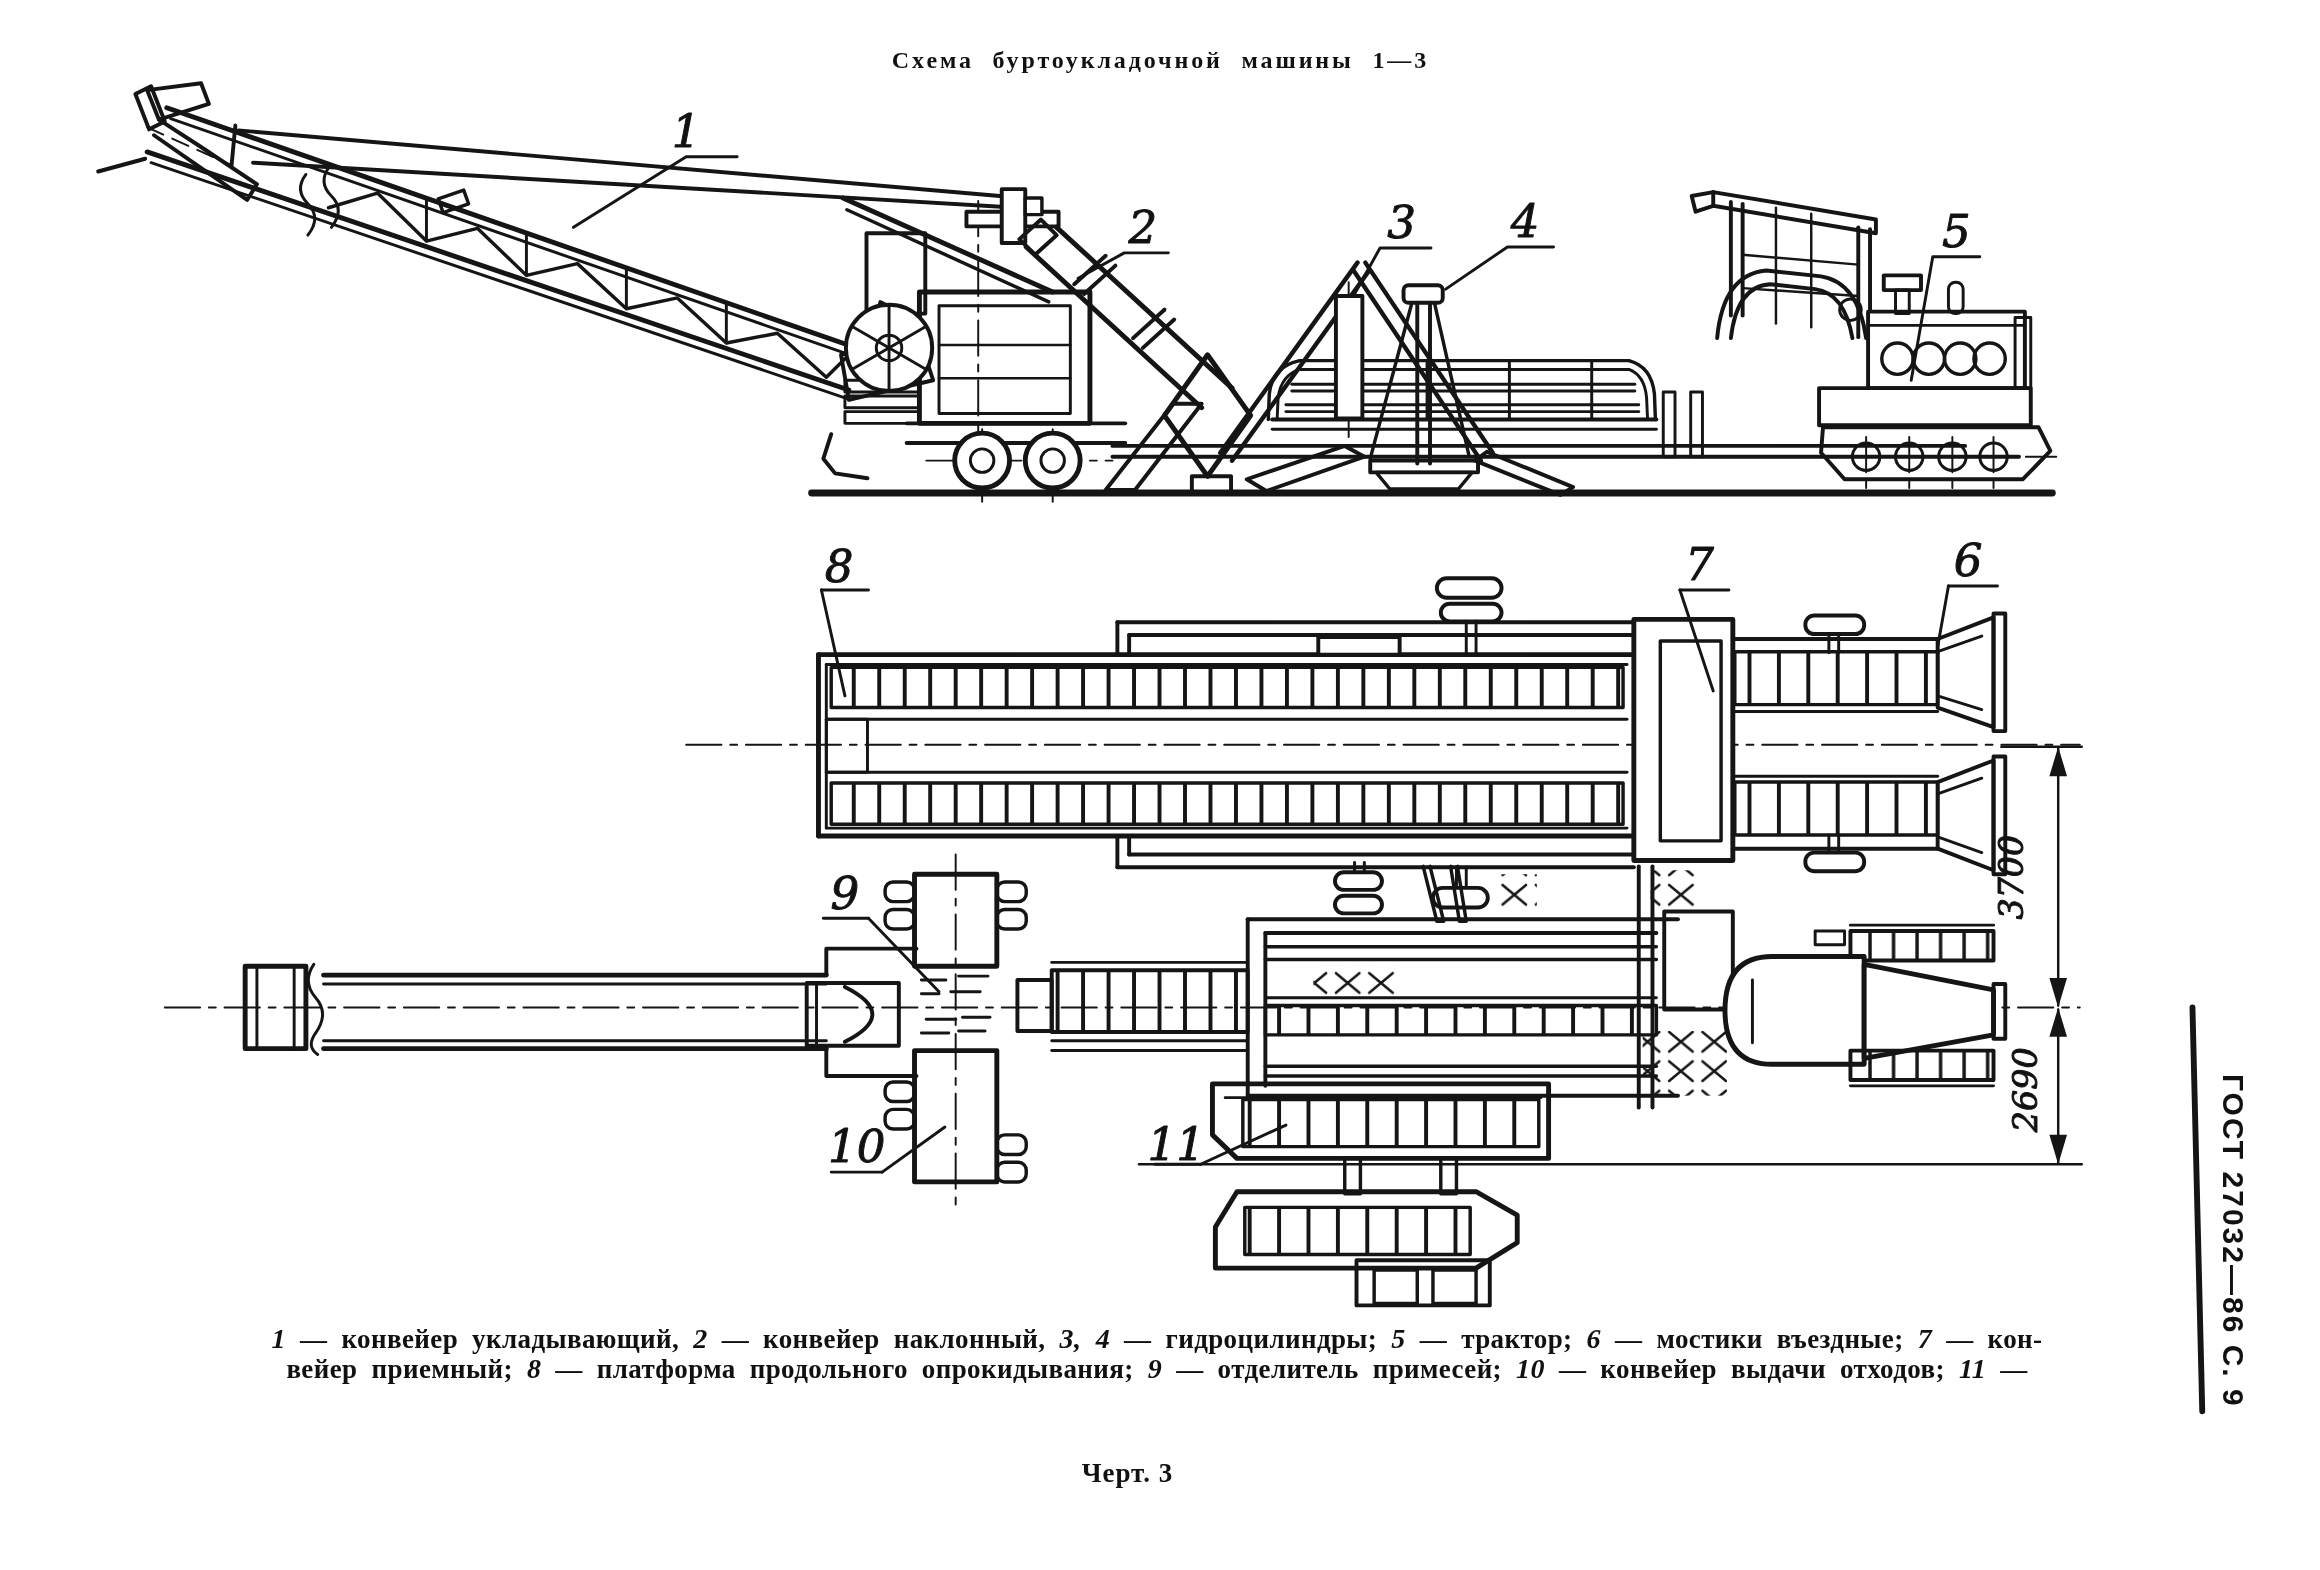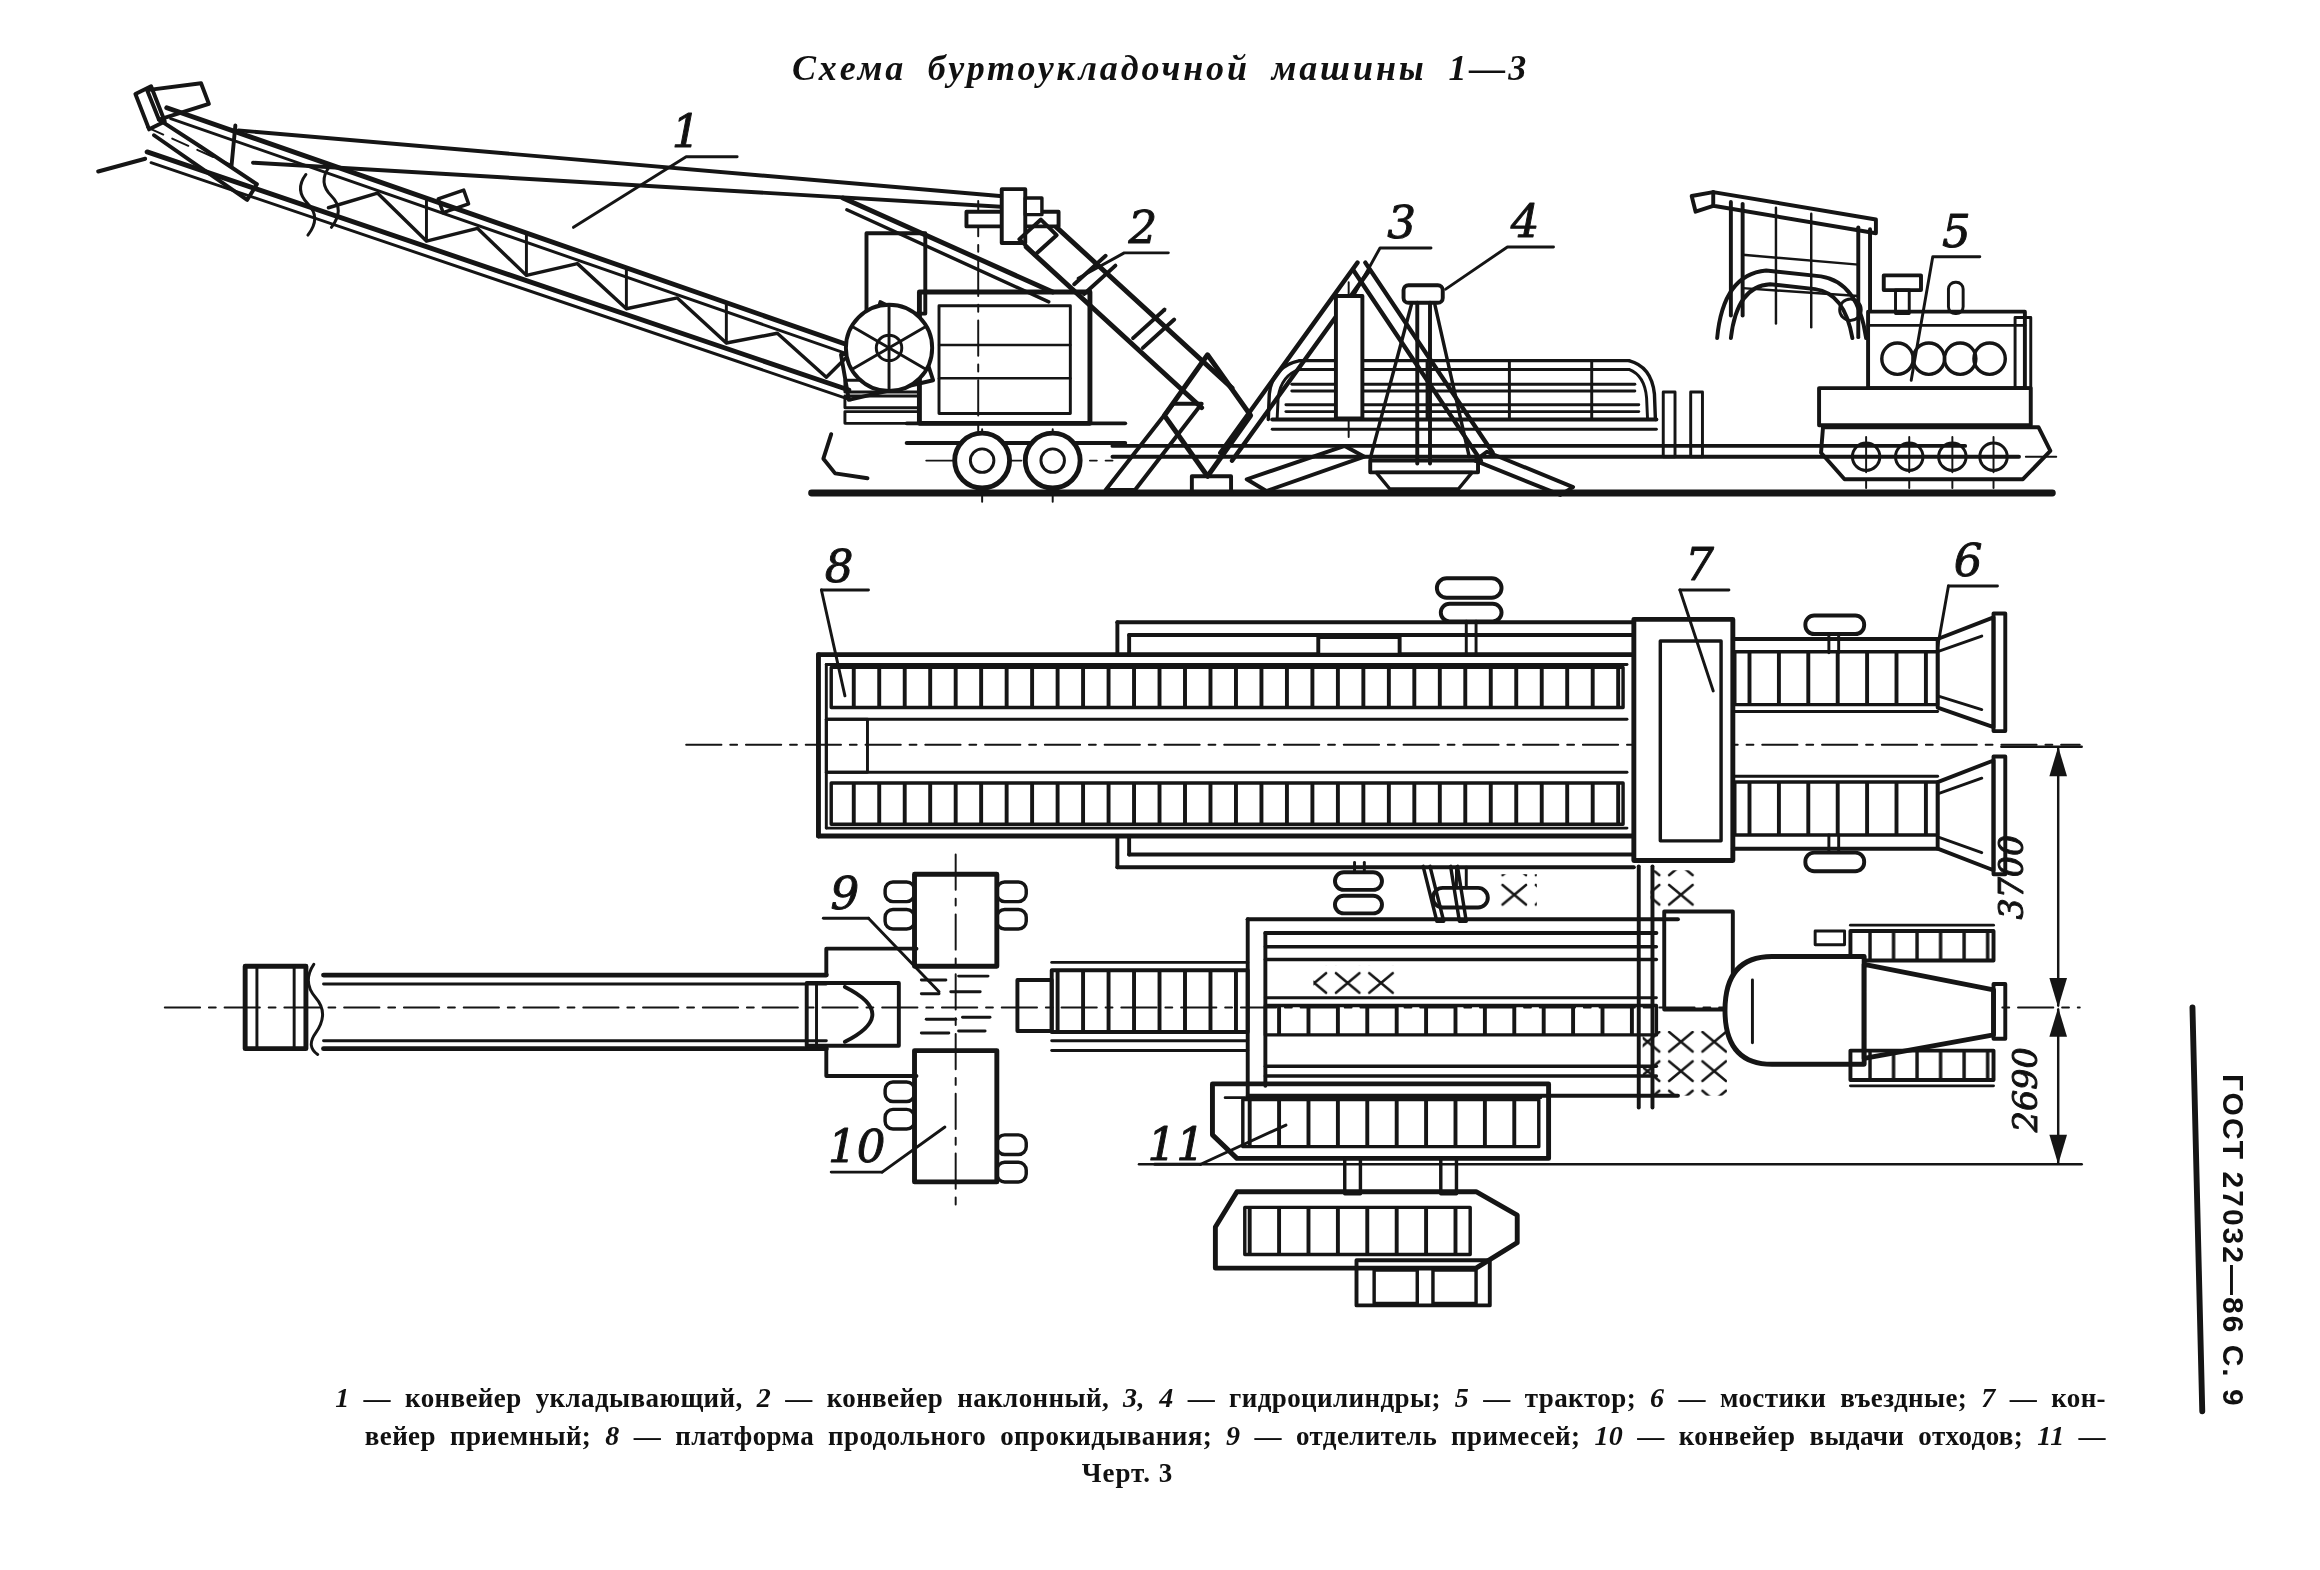--- a/index.html
+++ b/index.html
@@ -1,22 +1,22 @@
 <!DOCTYPE html>
 <html><head>
 <meta charset="utf-8">
 <style>
   html,body{margin:0;padding:0;background:#e8e8e8;}
   #page{position:relative;width:2321px;height:1570px;background:#ffffff;overflow:hidden;
         font-family:"Liberation Serif","DejaVu Serif",serif;color:#111;}
   #page-title{position:absolute;left:0;top:47px;width:2321px;text-align:center;
-        font-size:36px;font-weight:bold;letter-spacing:2.9px;word-spacing:9.8px;font-style:italic;}
+        font-size:24px;font-weight:bold;letter-spacing:2.9px;word-spacing:9.8px;}
   #drawing{position:absolute;left:0;top:0;width:2321px;height:1570px;}
-  #legend{position:absolute;left:208px;top:1379px;width:1898px;
-        font-size:27px;font-weight:600;line-height:37px;text-align:right;
+  #legend{position:absolute;left:208px;top:1324px;width:1898px;
+        font-size:27px;font-weight:600;line-height:29px;text-align:center;
         word-spacing:6.9px;letter-spacing:0.4px;}
   #legend .num{font-style:italic;font-weight:600;font-size:28px;}
   #fig-caption{position:absolute;left:206px;top:1458px;width:1843px;text-align:center;
         font-size:27px;font-weight:600;letter-spacing:1px;}
   #gost-ref{position:absolute;left:2250px;top:1074px;transform-origin:0 0;
         transform:rotate(90deg);font-size:30px;font-weight:bold;letter-spacing:2px;
         white-space:nowrap;font-family:"Liberation Sans","DejaVu Sans",sans-serif;}
   .callout{font-style:italic;font-size:46px;font-weight:500;
         font-family:"DejaVu Serif",serif;fill:#111;}
   .dimtxt{font-style:italic;font-size:34px;font-family:"DejaVu Serif",serif;fill:#111;}

